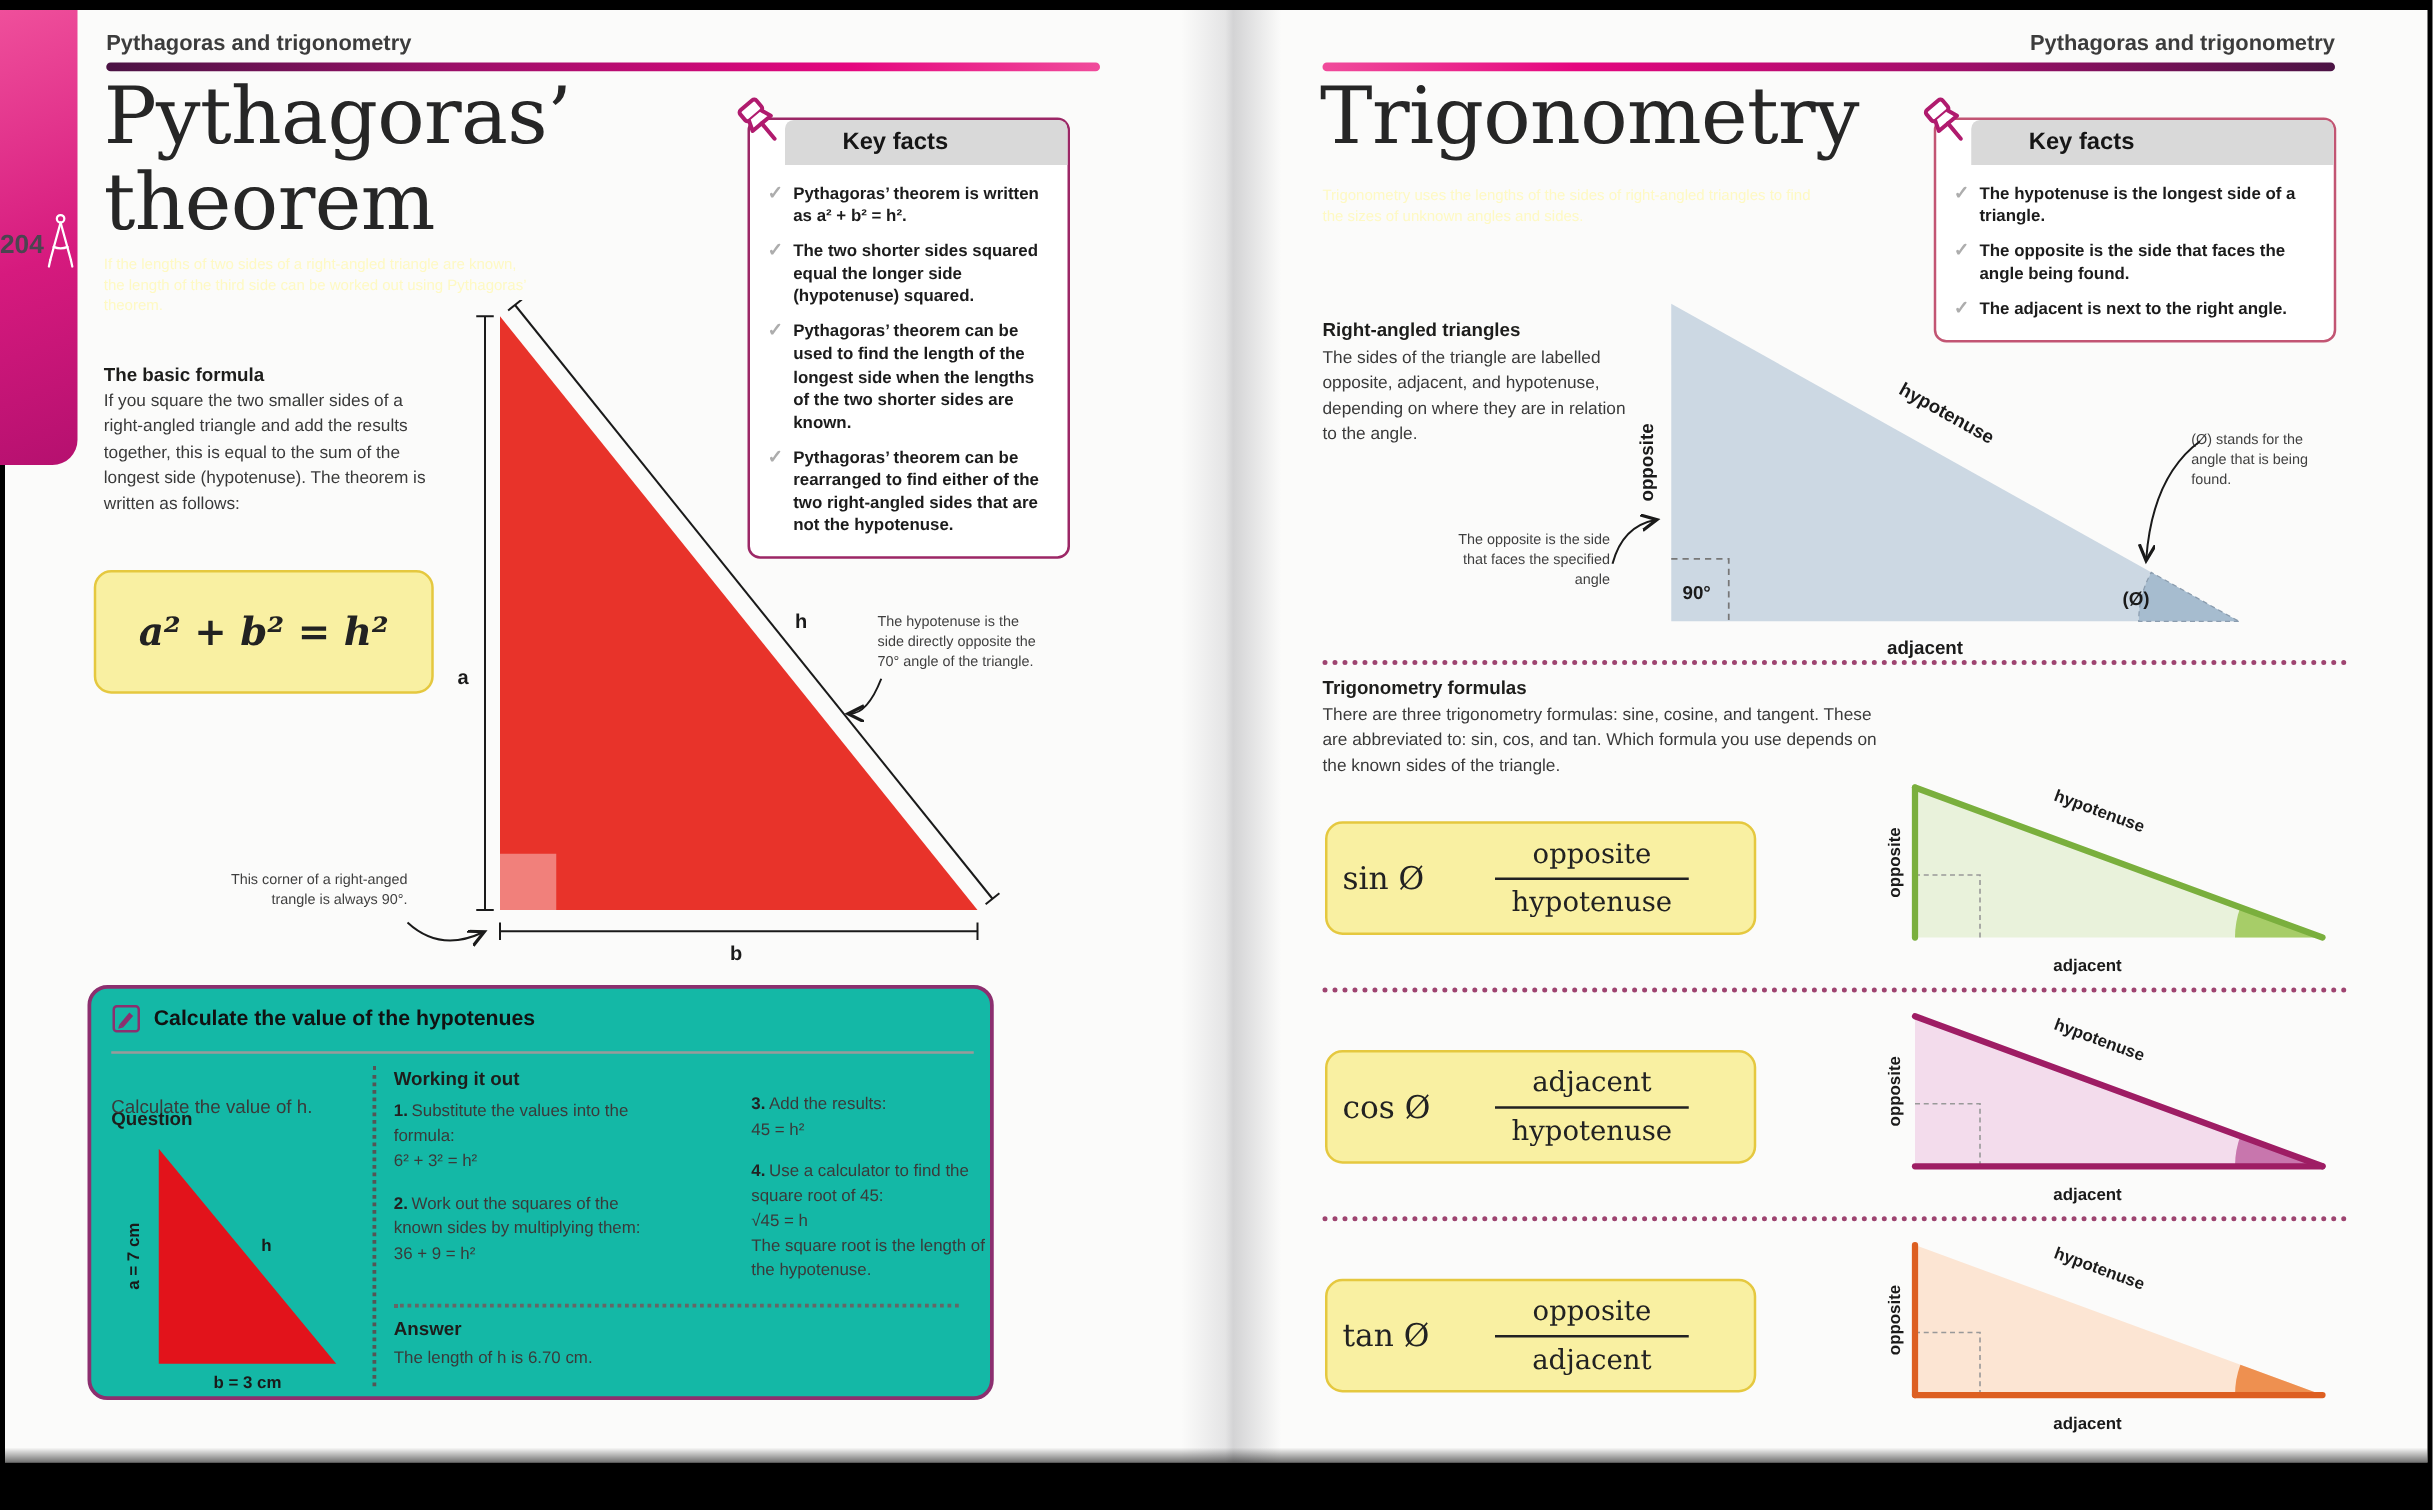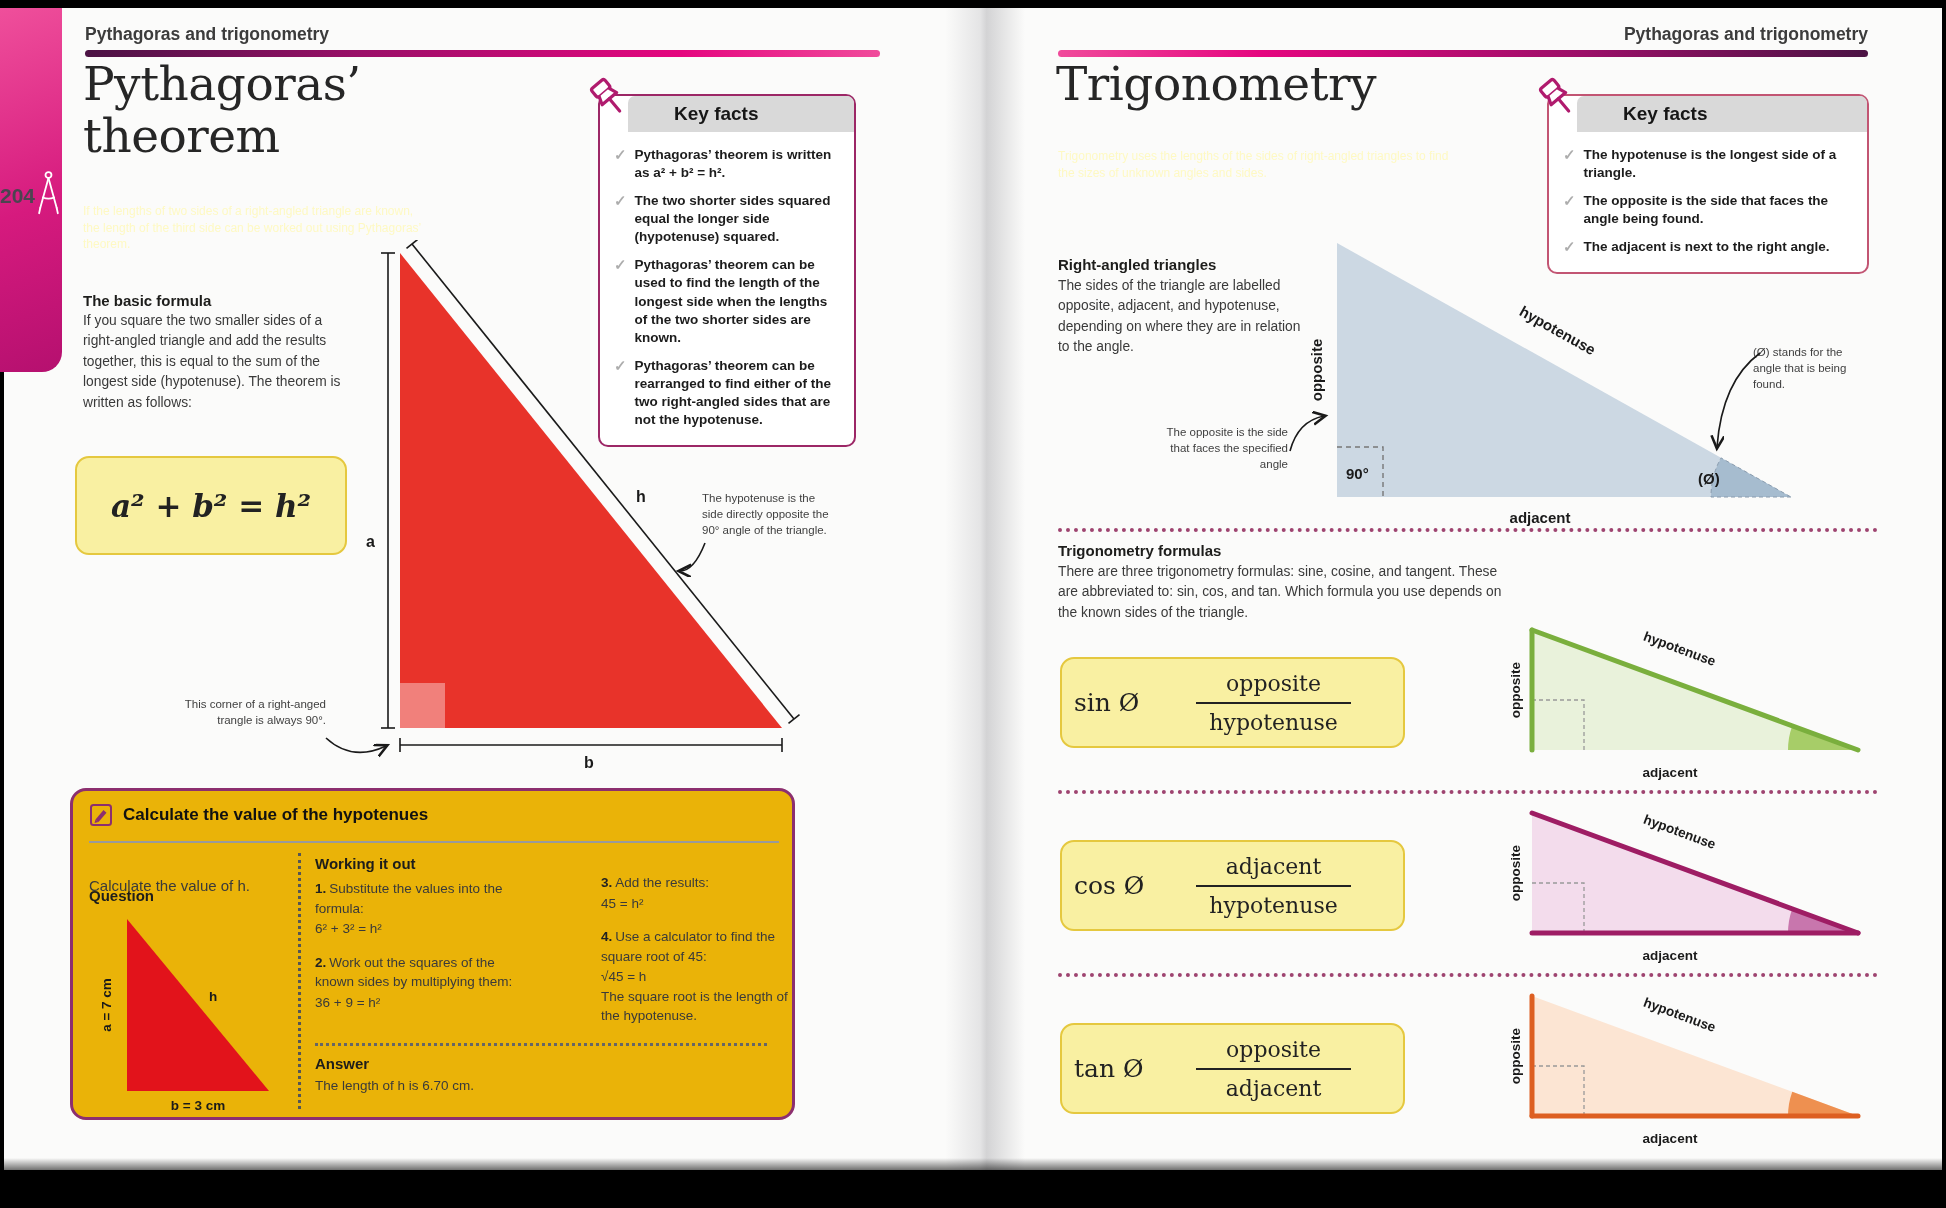--- a/index.html
+++ b/index.html
@@ -28,21 +28,21 @@
   
   .running-head { top:24px; font-size:17.5px; font-weight:bold; color:#3c3c3c; }
   #head-left  { left:85px; }
   #head-right { left:1430px; width:438px; text-align:right; }
   .rule { top:50px; height:7px; border-radius:4px; }
   #rule-left  { left:85px;  width:795px;
     background:linear-gradient(90deg,#4b1344,#9b0f68 35%,#e5067f 75%,#f04b9b); }
   #rule-right { left:1058px; width:810px;
     background:linear-gradient(90deg,#f04b9b,#e5067f 25%,#9b0f68 65%,#4b1344); }
 
-  .big-title { font-family:"DejaVu Serif", serif; font-size:47px; line-height:1.1;
+  .big-title { font-family:"DejaVu Serif", serif; font-size:63px; line-height:1.1;
     color:#262626; letter-spacing:-.5px; }
   #title-left  { left:83px; top:58px; width:320px; }
   #title-right { left:1056px; top:58px; width:600px; }
 
   .intro { font-size:12px; line-height:1.38; color:#fef9c3; }
   #intro-left  { left:83px; top:203px; width:345px; }
   #intro-right { left:1058px; top:148px; width:400px; }
 
   .subhead { font-size:15px; font-weight:bold; color:#1d1d1b; }
   .bodytxt { font-size:13.8px; line-height:1.48; color:#3a3a3a; }
@@ -70,21 +70,21 @@
   .pushpin { position:absolute; left:-14px; top:-20px; }
 
   
   .note { font-size:11.5px; line-height:1.4; color:#3f3f3f; }
   #hyp-note    { left:702px; top:490px; width:130px; }
   #corner-note { left:158px; top:696px; width:168px; text-align:right; }
   #opp-note    { left:1148px; top:424px; width:140px; text-align:right; }
   #theta-note  { left:1753px; top:344px; width:112px; }
 
   
-  #worked-box { left:70px; top:788px; width:725px; height:332px; background:#eab308;
+  #worked-box { left:70px; top:788px; width:725px; height:332px; background:#14b8a6;
     border:3px solid #8c2f6f; border-radius:16px; }
   #we-titlebar { position:absolute; left:16px; top:12px; display:flex; gap:10px; align-items:center; }
   #we-title { font-size:17px; font-weight:bold; color:#111; }
   #we-rule { position:absolute; left:16px; top:50px; width:690px; height:2px; background:#9a9a9a; }
   #we-qhead { position:absolute; left:16px; top:64px;margin-top:32px; }
   #we-question { position:absolute; left:16px; top:86px; width:200px; font-size:15px; color:#3a3a3a; }
   #we-divider { position:absolute; left:225px; top:62px; height:256px; border-left:3px dotted #555; width:0; }
   #we-whead { position:absolute; left:242px; top:64px; }
   .we-col { position:absolute; font-size:13.5px; line-height:1.45; color:#3a3a3a; }
   #we-col2 { left:242px; top:88px; width:218px; }
@@ -179,21 +179,21 @@
     <line x1="86.5" y1="8.4" x2="97.5" y2="-0.4"></line>
       <line x1="468.5" y1="483.4" x2="479.5" y2="474.6"></line>
   </g>
   <text class="svg-label" x="46" y="307">a</text>
   <text class="svg-label" x="316" y="262">h</text>
   <text class="svg-label" x="264" y="528">b</text>
   <path d="M6,498 Q32,522 66,506" fill="none" stroke="#1a1a1a" stroke-width="1.6" marker-end="url(#ah1)"></path>
   <path d="M385,303 Q374,331 360,331" fill="none" stroke="#1a1a1a" stroke-width="1.6" marker-end="url(#ah1)"></path>
 </svg>
 
-<div id="hyp-note" class="abs note">The hypotenuse is the side directly opposite the 90° angle of the triangle.</div>
+<div id="hyp-note" class="abs note">The hypotenuse is the side directly opposite the 70° angle of the triangle.</div>
 <div id="corner-note" class="abs note">This corner of a right-anged trangle is always 90°.</div>
 
 <div id="kf-left" class="abs kf">
   <svg class="pushpin" width="46" height="50" viewBox="0 0 46 50">
     <g transform="rotate(-40 23 23)" stroke="#b01b6e" stroke-width="3.2" fill="#fff" stroke-linejoin="round" stroke-linecap="round">
       <rect x="15" y="4" width="17" height="11" rx="2.5"></rect>
       <path d="M17 15 L14 23 L33 23 L30 15"></path>
       <line x1="23.5" y1="23" x2="23.5" y2="39"></line>
     </g>
   </svg>

